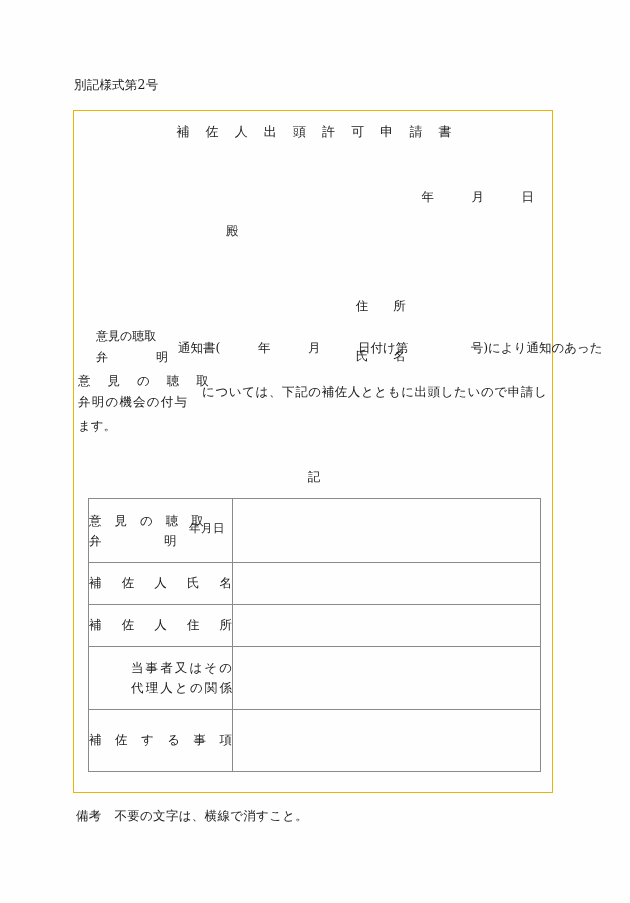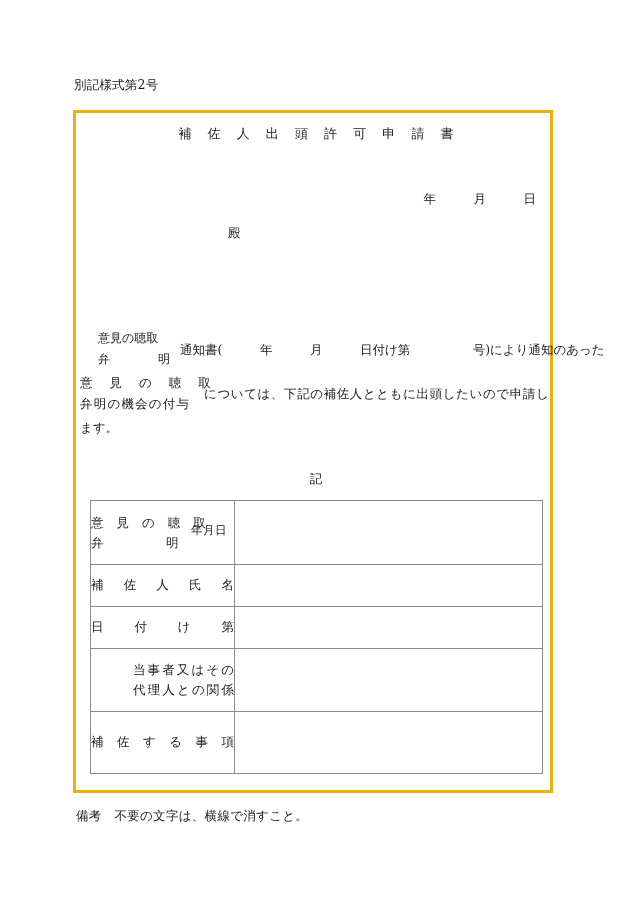--- a/index.html
+++ b/index.html
@@ -35,21 +35,21 @@
     white-space: nowrap;
   }
 
   
   .frame {
     position: absolute;
     left: 73px;
     top: 110px;
     width: 480px;
     height: 683px;
-    border: 3px solid #eab308;
+    border: 1px solid #eab308;
     box-sizing: border-box;
     background: #fefefe;
   }
 
   
   .doc-title {
     position: absolute;
     left: 0;
     top: 12px;
     width: 480px;
@@ -259,20 +259,24 @@
   <div class="form-number">別記様式第2号</div>
 
   <div class="frame">
 
     <div class="doc-title">補 佐 人 出 頭 許 可 申 請 書</div>
 
     <div class="date-line">年　　　月　　　日</div>
 
     <div class="addressee">殿</div>
 
+    <div class="applicant">
+      <span><span>住　　所</span></span><br>
+      <span>氏　　名</span>
+    </div>
 
     <div class="body-block">
 
       <span class="alt-stack alt-one">
         <span class="alt-line spaced">意見の聴取</span>
         <span class="alt-line wide">弁　　　　明</span>
       </span>
 
       <span class="notice-run">通知書(　　　年　　　月　　　日付け第　　　　　号)により通知のあった</span>
 
@@ -305,21 +309,21 @@
 
         <tr class="row-h2">
           <td class="label-cell">
             <span class="justify-label">補佐人氏名</span>
           </td>
           <td class="value-cell"></td>
         </tr>
 
         <tr class="row-h3">
           <td class="label-cell">
-            <span class="justify-label">日付け第</span>
+            <span class="justify-label">補佐人住所</span>
           </td>
           <td class="value-cell"></td>
         </tr>
 
         <tr class="row-h4">
           <td class="label-cell">
             <span class="stack-label">
               <span class="justify-label">当事者又はその</span>
               <span class="justify-label">代理人との関係</span>
             </span>

